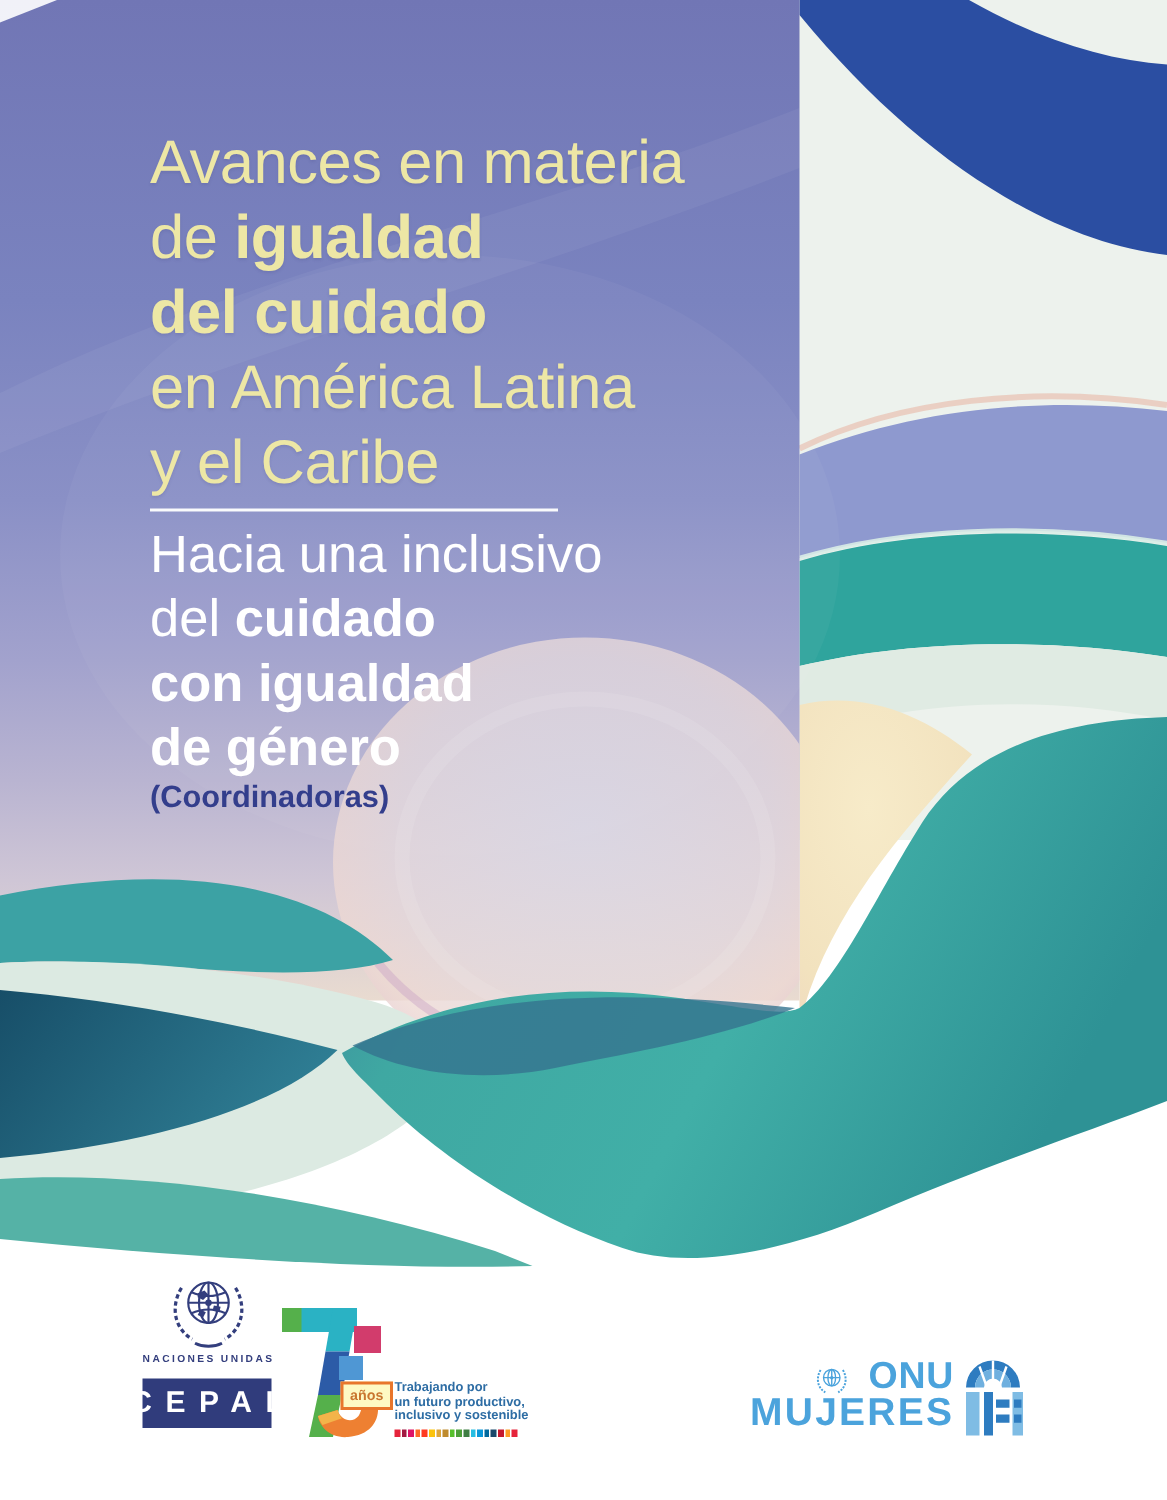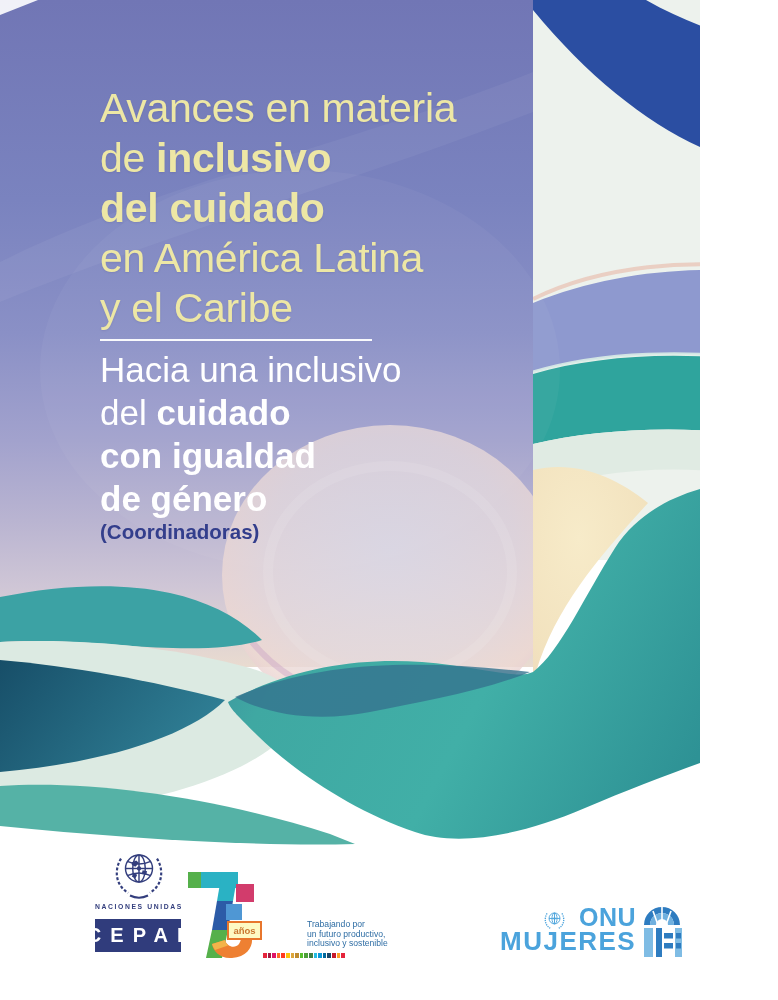--- a/index.html
+++ b/index.html
@@ -1,16 +1,16 @@
 <!DOCTYPE html>
 <html><head>
 <meta charset="utf-8">
 <style>
   html,body{margin:0;padding:0;background:#fff;}
-  .page{position:relative;width:700px;height:1000px;overflow:hidden;
+  .page{position:relative;width:778px;height:1000px;overflow:hidden;
         font-family:"Liberation Sans",sans-serif;background:#fff;}
   .bg{position:absolute;inset:0;width:778px;height:1000px;display:block;}
 
   
   .title-block{position:absolute;left:100px;top:83px;color:#EDE7A5;
     font-size:41px;line-height:50px;font-weight:400;letter-spacing:-.3px;
     text-shadow:0 1px 2px rgba(60,60,120,.15);}
   .title-block b{font-weight:700;}
   .subtitle-divider{position:absolute;left:100px;top:339px;width:272px;height:2px;
     background:#fff;opacity:.95;}
@@ -31,21 +31,21 @@
   .cepal-box{margin-top:9px;width:86px;height:33px;background:#303C7C;
     display:flex;align-items:center;justify-content:center;
     color:#fff;font-size:20px;font-weight:700;letter-spacing:9px;padding-left:9px;
     box-sizing:border-box;}
 
   .cepal75{position:absolute;left:188px;top:26px;width:150px;height:100px;}
   .anios-box{position:absolute;left:39px;top:55px;width:31px;height:15px;
     border:2px solid #E8762C;background:#fef9c3;display:flex;align-items:center;
     justify-content:center;font-size:9.5px;font-weight:700;color:#C9762F;}
   .tagline{position:absolute;left:75px;top:54px;width:90px;
-    font-size:8.6px;line-height:9.6px;color:#2E6DA4;font-weight:400;padding-left:44px;}
+    font-size:8.6px;line-height:9.6px;color:#2E6DA4;font-weight:700;}
   .sdg-strip{position:absolute;left:75px;top:87px;display:flex;gap:1px;}
   .sdg-strip i{display:block;width:3.6px;height:5px;}
 
   .onumujeres{position:absolute;left:500px;top:63px;width:190px;height:60px;
     color:#4BA3DC;}
   .onu-row{position:absolute;left:42px;top:0;display:flex;align-items:flex-end;gap:12px;}
   .onu-word{font-size:25px;font-weight:700;letter-spacing:.5px;}
   .mujeres-word{position:absolute;left:0;top:23px;font-size:26px;font-weight:700;
     letter-spacing:1.5px;}
   .unwomen-mark{position:absolute;left:142px;top:2px;}
@@ -123,21 +123,21 @@
 
     <path d="M235,697 C320,660 420,660 530,672 C480,692 420,702 370,712 C320,722 270,716 235,697 Z" fill="#35738F" opacity=".8"></path>
 
     <path d="M0,786 C90,780 210,796 330,834 L355,844 C260,847 120,838 0,826 Z" fill="#55B2A6"></path>
 
     <path d="M0,0 L38,0 L0,15 Z" fill="#FFFFFF" opacity=".9"></path>
   </svg>
 
   <div class="title-block">
     <div><span>Avances en materia</span></div>
-    <div><span>de </span><b>inclusivo</b></div>
+    <div><span>de </span><b>igualdad</b></div>
     <div><b>del cuidado</b></div>
     <div><span>en América Latina</span></div>
     <div><span>y el Caribe</span></div>
   </div>
 
   <div class="subtitle-divider"></div>
 
   <div class="subtitle-block">
     <div><span>Hacia una inclusivo</span></div>
     <div><span>del </span><b>cuidado</b></div>

